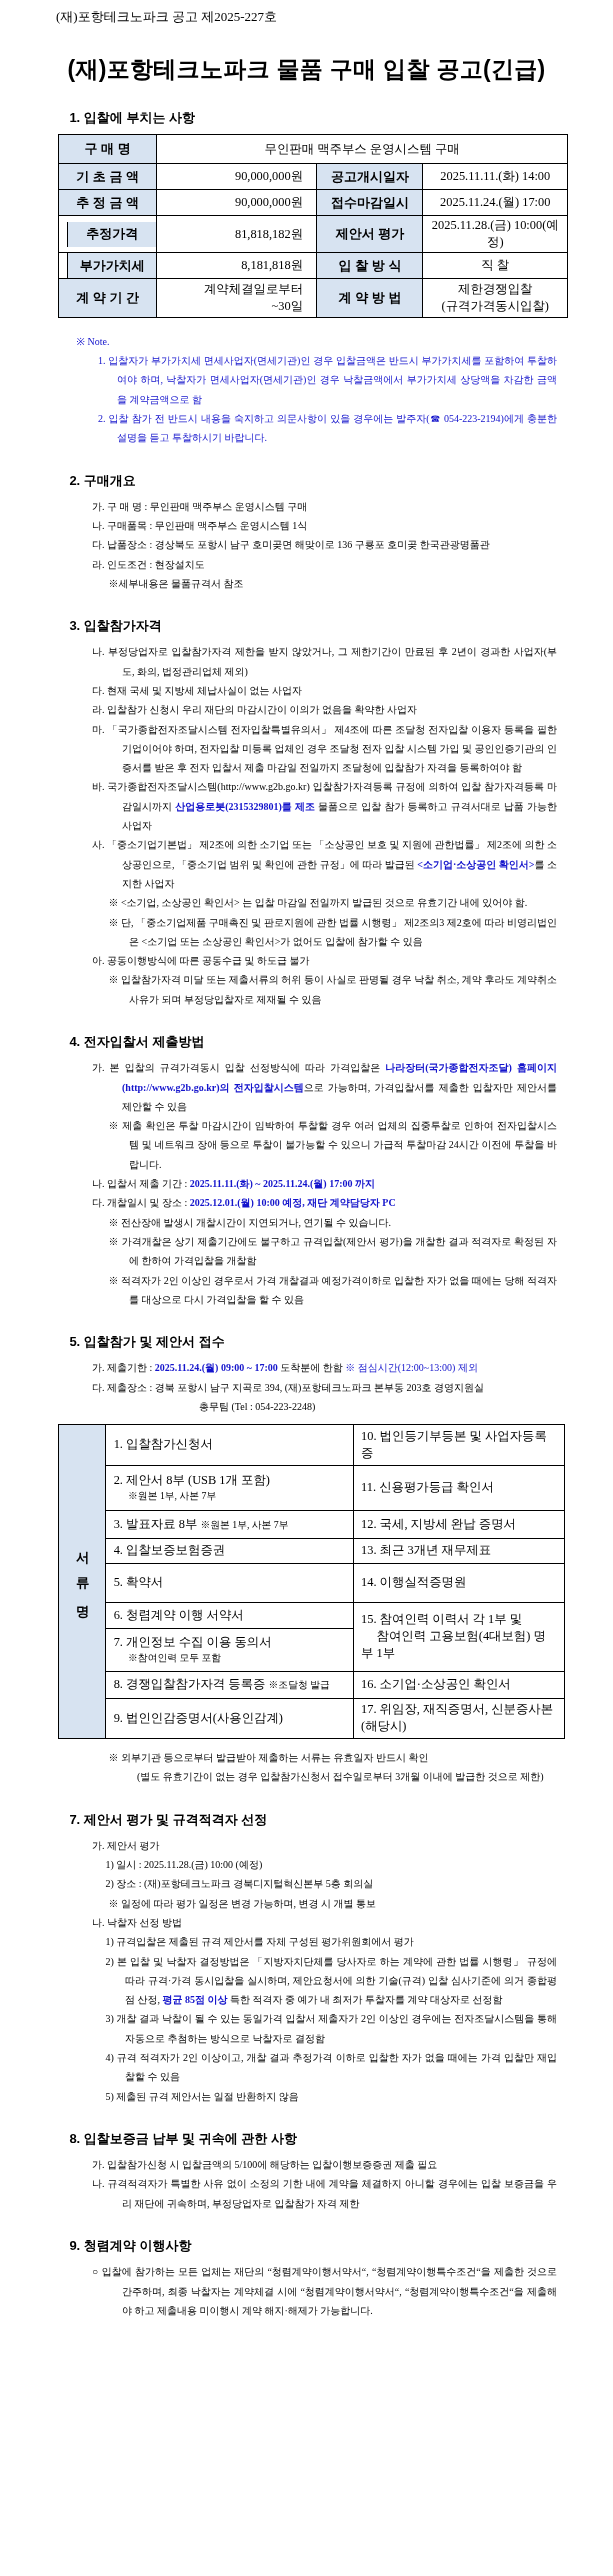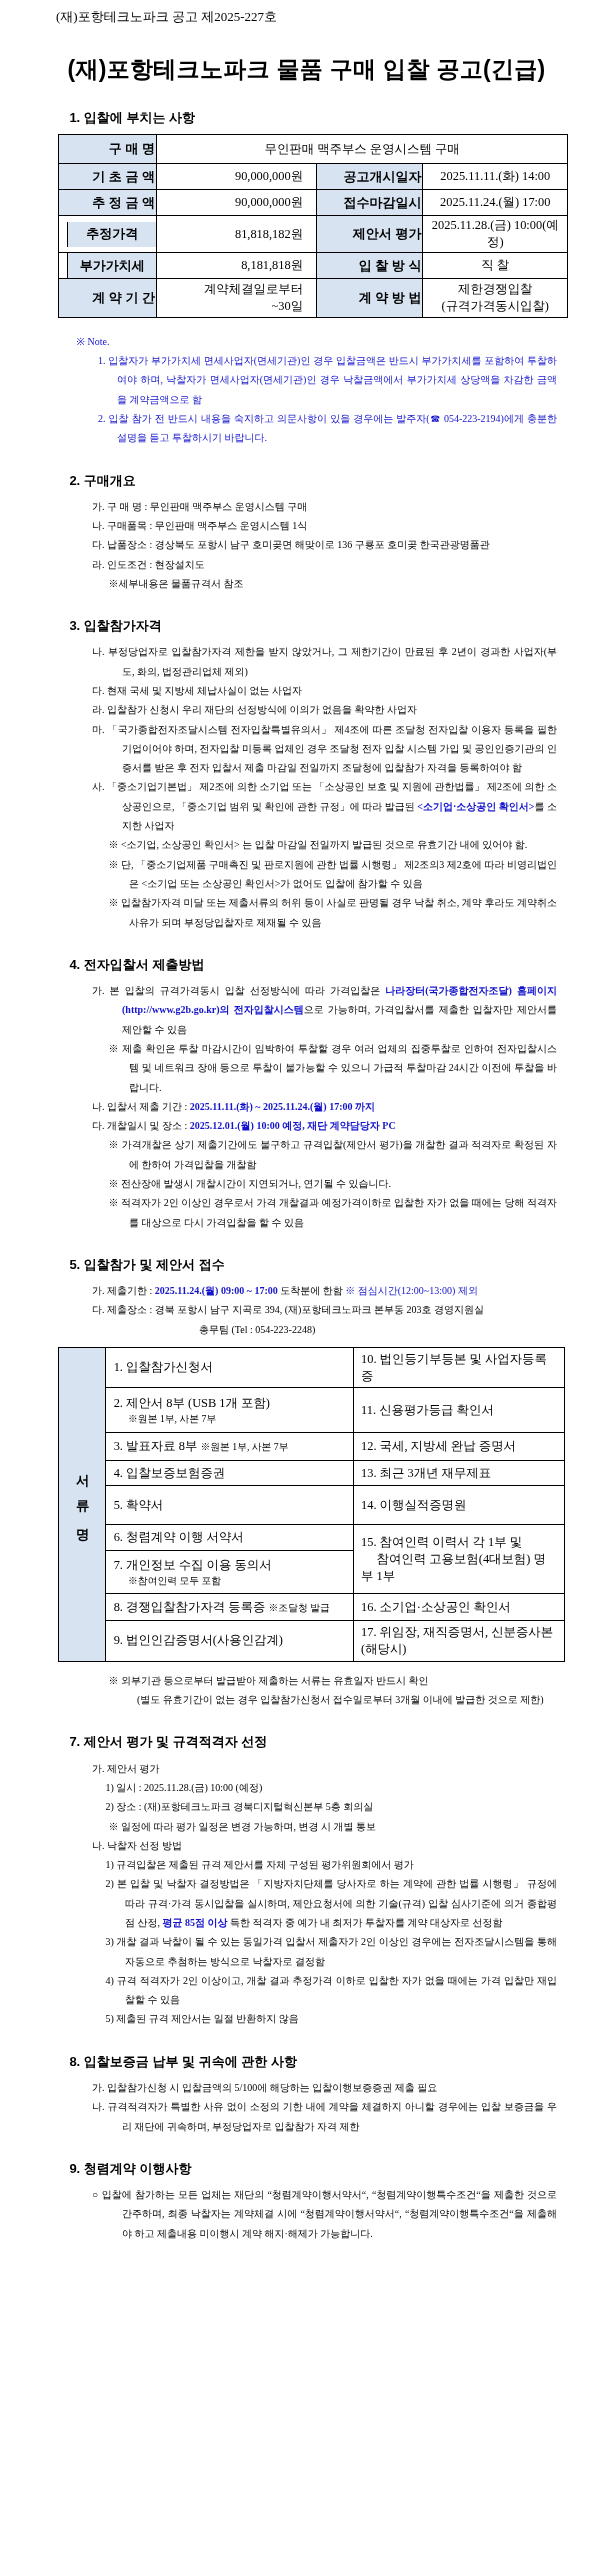--- a/index.html
+++ b/index.html
@@ -18,21 +18,21 @@
   .blue{color:#1414cc;}
   .bb{color:#1414cc;font-weight:bold;}
   .bold{font-weight:bold;}
   .note-blk{color:#1414cc;margin-top:13.4px;}
   .note-head{padding-left:20.6px;}
   .note-item{padding-left:61px;text-indent:-19px;}
   table{border-collapse:collapse;}
   .t1{width:510px;margin:7.2px 0 0 2.1px;border:1.3px solid #000;}
   .t1 td{border:0.8px solid #000;font-size:12.4px;}
   .t1 .lab{background:#d7e3f1;font-family:"Liberation Sans","DejaVu Sans",sans-serif;font-weight:bold;
-           text-align:right;font-size:13px;width:95px;margin-left:22px;}
+           text-align:center;font-size:13px;width:95px;margin-left:22px;}
   .t1 .lab2{width:103px;}
   .t1 .val{text-align:right;padding-right:13.4px;width:145px;}
   .t1 .cen{text-align:center;padding:1px 4.1px;}
   .t1 .inset{padding:0;background:#fff;}
   .t1 .fill{margin-left:8.2px;background:#d7e3f1;border-left:0.8px solid #000;
             display:flex;align-items:center;justify-content:center;min-height:25px;height:100%;}
   .t2{width:507px;margin:8.2px 0 0 2.1px;border:1.3px solid #000;}
   .t2 td{border:0.8px solid #000;font-size:12.4px;padding:2.6px 7.2px;vertical-align:middle;}
   .t2 .vh{background:#d7e3f1;font-family:"Liberation Sans","DejaVu Sans",sans-serif;font-weight:bold;
           width:32px;text-align:center;font-size:13.4px;}
@@ -114,36 +114,38 @@
       <p class="ln lv1">나. 구매품목 : 무인판매 맥주부스 운영시스템 1식</p>
       <p class="ln lv1">다. 납품장소 : 경상북도 포항시 남구 호미곶면 해맞이로 136 구룡포 호미곶 한국관광명품관</p>
       <p class="ln lv1">라. 인도조건 : 현장설치도</p>
       <p class="ln lvx">※세부내용은 물품규격서 참조</p>
     </section>
 
     <section>
       <h2 class="h-sec">3. 입찰참가자격</h2>
       <p class="ln lv1">나. 부정당업자로 입찰참가자격 제한을 받지 않았거나, 그 제한기간이 만료된 후 2년이 경과한 사업자(부도, 화의, 법정관리업체 제외)</p>
       <p class="ln lv1">다. 현재 국세 및 지방세 체납사실이 없는 사업자</p>
-      <p class="ln lv1">라. 입찰참가 신청시 우리 재단의 선정방식에 이의가 없음을 확약한 사업자</p>
+      <p class="ln lv1">라. 입찰참가 신청시 우리 재단의 마감시간이 이의가 없음을 확약한 사업자</p>
       <p class="ln lv1">마. 「국가종합전자조달시스템 전자입찰특별유의서」 제4조에 따른 조달청 전자입찰 이용자 등록을 필한 기업이어야 하며, 전자입찰 미등록 업체인 경우 조달청 전자 입찰 시스템 가입 및 공인인증기관의 인증서를 받은 후 전자 입찰서 제출 마감일 전일까지 조달청에 입찰참가 자격을 등록하여야 함</p>
+      <p class="ln lv1"><span>바. 국가종합전자조달시스템(http://www.g2b.go.kr) 입찰참가자격등록 규정에 의하여 입찰 참가자격등록 마감일시까지 </span><span class="bb">산업용로봇(2315329801)를 제조</span><span> 물품으로 입찰 참가 등록하고 규격서대로 납품 가능한 사업자</span></p>
       <p class="ln lv1"><span>사. 「중소기업기본법」 제2조에 의한 소기업 또는 「소상공인 보호 및 지원에 관한법률」 제2조에 의한 소상공인으로, 「중소기업 범위 및 확인에 관한 규정」에 따라 발급된 </span><span class="bb">&lt;소기업·소상공인 확인서&gt;</span><span>를 소지한 사업자</span></p>
       <p class="ln lvx">※ &lt;소기업, 소상공인 확인서&gt; 는 입찰 마감일 전일까지 발급된 것으로 유효기간 내에 있어야 함.</p>
       <p class="ln lvx">※ 단, 「중소기업제품 구매촉진 및 판로지원에 관한 법률 시행령」 제2조의3 제2호에 따라 비영리법인은 &lt;소기업 또는 소상공인 확인서&gt;가 없어도 입찰에 참가할 수 있음</p>
+      <p class="ln lv1">아. 공동이행방식에 따른 공동수급 및 하도급 불가</p>
       <p class="ln lvx">※ 입찰참가자격 미달 또는 제출서류의 허위 등이 사실로 판명될 경우 낙찰 취소, 계약 후라도 계약취소 사유가 되며 부정당입찰자로 제재될 수 있음</p>
     </section>
 
     <section>
       <h2 class="h-sec">4. 전자입찰서 제출방법</h2>
       <p class="ln lv1"><span>가. 본 입찰의 규격가격동시 입찰 선정방식에 따라 가격입찰은 </span><span class="bb">나라장터(국가종합전자조달) 홈페이지(http://www.g2b.go.kr)의 전자입찰시스템</span><span>으로 가능하며, 가격입찰서를 제출한 입찰자만 제안서를 제안할 수 있음</span></p>
       <p class="ln lvx">※ 제출 확인은 투찰 마감시간이 임박하여 투찰할 경우 여러 업체의 집중투찰로 인하여 전자입찰시스템 및 네트워크 장애 등으로 투찰이 불가능할 수 있으니 가급적 투찰마감 24시간 이전에 투찰을 바랍니다.</p>
       <p class="ln lv1"><span>나. 입찰서 제출 기간 : </span><span class="blue bold">2025.11.11.(화) ~ 2025.11.24.(월) 17:00 까지</span></p>
       <p class="ln lv1"><span>다. 개찰일시 및 장소 : </span><span class="blue bold">2025.12.01.(월) 10:00 예정, 재단 계약담당자 PC</span></p>
+      <p class="ln lvx">※ 전산장애 발생시 개찰시간이 지연되거나, 연기될 수 있습니다.</p>
       <p class="ln lvx">※ 가격개찰은 상기 제출기간에도 불구하고 규격입찰(제안서 평가)을 개찰한 결과 적격자로 확정된 자에 한하여 가격입찰을 개찰함</p>
-      <p class="ln lvx">※ 전산장애 발생시 개찰시간이 지연되거나, 연기될 수 있습니다.</p>
       <p class="ln lvx">※ 적격자가 2인 이상인 경우로서 가격 개찰결과 예정가격이하로 입찰한 자가 없을 때에는 당해 적격자를 대상으로 다시 가격입찰을 할 수 있음</p>
     </section>
 
     <section>
       <h2 class="h-sec">5. 입찰참가 및 제안서 접수</h2>
       <p class="ln lv1"><span>가. 제출기한 : </span><span class="blue bold">2025.11.24.(월) 09:00 ~ 17:00</span><span> 도착분에 한함  </span><span class="blue">※ 점심시간(12:00~13:00) 제외</span></p>
       <p class="ln lv1">다. 제출장소 : 경북 포항시 남구 지곡로 394, (재)포항테크노파크 본부동 203호 경영지원실</p>
       <p class="ln" style="padding-left:143px">총무팀 (Tel : 054-223-2248)</p>
     </section>
 

